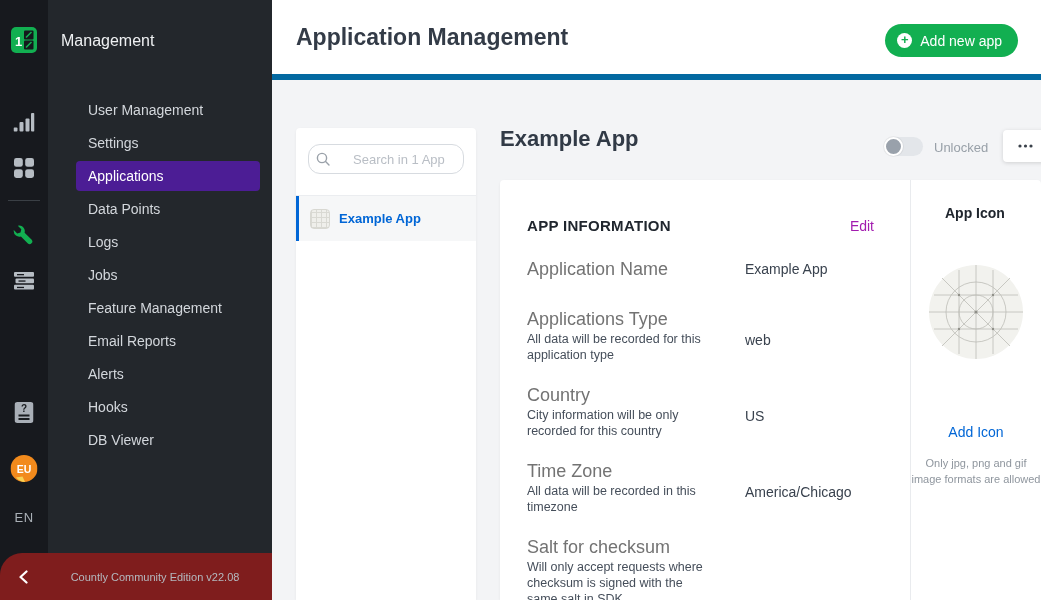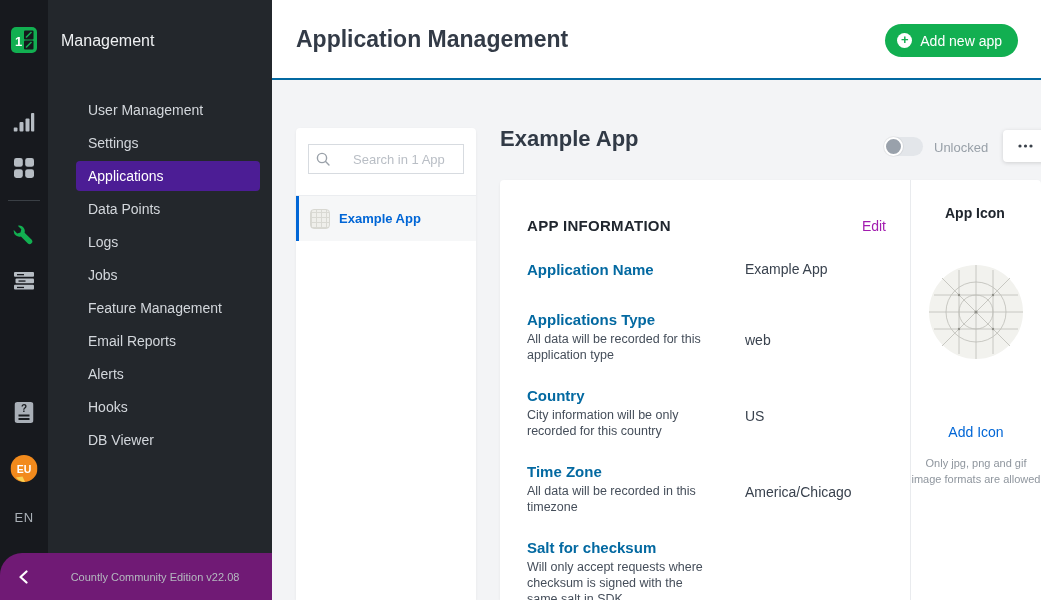--- a/index.html
+++ b/index.html
@@ -14,40 +14,40 @@
 
   
   .sidebar { position:absolute; left:48px; top:0; width:224px; height:600px; background:#23272c; z-index:1; }
   .sidebar-title { color:#eef0f2; font-size:16px; font-weight:500; margin:32px 0 0 13px; }
   .nav { position:absolute; top:92px; left:16px; right:0; }
   .nav-item { height:30px; margin:3px 12px; display:flex; align-items:center; padding-left:12px;
     border-radius:4px; font-size:14px; color:#d3d7dc; cursor:pointer; }
   .nav-item.active { background:#4c1d95; color:#ffffff; }
 
   
-  .left-footer { position:absolute; left:0; bottom:0; width:272px; height:47px; background:#701a75;
+  .left-footer { position:absolute; left:0; bottom:0; width:272px; height:47px; background:#7f1d1d;
     border-top-left-radius:22px; display:flex; align-items:center; z-index:3; }
   .collapse-btn { width:48px; display:flex; justify-content:center; cursor:pointer; }
   .version-text { flex:1; text-align:center; font-size:11px; color:#b4b9bf; padding-right:10px; }
 
   
   .topbar { position:absolute; left:272px; top:0; width:769px; height:80px; background:#ffffff;
-    border-bottom:2px solid #0369a1; display:flex; align-items:center; }
+    border-bottom:6px solid #0369a1; display:flex; align-items:center; }
   .page-title { font-size:23px; font-weight:700; color:#333b47; margin-left:24px; }
   .add-btn { position:absolute; right:23px; top:24px; height:33px; border:none; border-radius:17px;
     background:#12af51; color:#fff; font-size:14px; font-weight:500; padding:0 16px 0 12px;
     display:flex; align-items:center; gap:8px; cursor:pointer; font-family:inherit; }
   .plus-badge { width:15px; height:15px; border-radius:50%; background:#ffffff; color:#12af51;
     font-size:13px; font-weight:700; line-height:14px; text-align:center; display:inline-block; }
 
   
   .app-list { position:absolute; left:296px; top:128px; width:180px; bottom:0; background:#ffffff;
     border-radius:4px 4px 0 0; box-shadow:0 1px 3px rgba(0,0,0,.06); }
   .search-wrap { padding:16px 12px 21px 12px; border-bottom:1px solid #ebedf0; position:relative; }
-  .search-input { width:100%; height:30px; border:1px solid #d7dbe0; border-radius:0;
+  .search-input { width:100%; height:30px; border:1px solid #d7dbe0; border-radius:12px;
     padding:0 8px 0 44px; font-size:13px; color:#333b47; outline:none; font-family:inherit; }
   .search-input::placeholder { color:#b9bec5; }
   .search-icon { position:absolute; left:20px; top:24px; }
   .app-row { height:45px; display:flex; align-items:center; gap:9px; padding-left:11px;
     background:#f6f7f8; border-left:3px solid #0166d6; cursor:pointer; }
   .app-row-icon { width:20px; height:20px; border-radius:4px; border:1px solid #d8d8d2; background:#efefeb;
     background-image:repeating-linear-gradient(0deg,#d9d9d3 0 1px,transparent 1px 5px),
                      repeating-linear-gradient(90deg,#d9d9d3 0 1px,transparent 1px 5px); }
   .app-row-label { font-size:13px; font-weight:600; color:#0166d6; }
 
@@ -59,28 +59,28 @@
   .lock-knob { position:absolute; left:0; top:0; width:19px; height:19px; border-radius:50%;
     background:#99a1ab; border:2.5px solid #ffffff; box-shadow:0 0 0 1px rgba(0,0,0,.05); }
   .lock-label { position:absolute; left:434px; top:20px; font-size:13px; color:#98a0a8; }
   .more-btn { position:absolute; left:503px; top:10px; width:44px; height:32px; background:#fff;
     border:none; border-radius:4px; box-shadow:0 1px 4px rgba(0,0,0,.15); cursor:pointer;
     display:flex; align-items:center; justify-content:center; }
 
   
   .info-card { position:absolute; left:500px; top:180px; width:541px; bottom:0; background:#ffffff;
     border-radius:4px 4px 0 0; box-shadow:0 1px 3px rgba(0,0,0,.06); display:flex; }
-  .card-main { width:430px; border-right:1px solid #e9ebee; padding:26px 24px 0 27px; }
+  .card-main { width:430px; border-right:1px solid #e9ebee; padding:26px 36px 0 27px; }
   .card-head { display:flex; justify-content:space-between; align-items:baseline; margin-bottom:26px; }
   .section-title { font-size:15px; font-weight:700; color:#20262e; letter-spacing:.3px; }
   .edit-link { font-size:14px; color:#a21caf; cursor:pointer; text-decoration:none;margin-top:12px; }
   .field-row { display:flex; margin-bottom:23px; }
   .field-row.first { margin-bottom:31px; }
   .field-left { width:218px; flex-shrink:0; }
-  .field-label { font-size:15px; font-weight:700; color:#0369a1; line-height:19px; }
+  .field-label { font-size:18px; font-weight:400; color:#737373; line-height:19px; }
   .field-desc { font-size:12.5px; color:#454e5a; line-height:16px; margin-top:2px; width:182px; }
   .field-value { font-size:14px; color:#39424e; line-height:19px; }
   .has-desc .field-value { padding-top:21px; }
 
   
   .card-side { flex:1; padding-top:25px; display:flex; flex-direction:column; align-items:center; }
   .side-title { align-self:flex-start; margin-left:34px; font-size:14px; font-weight:700; color:#20262e; }
   .icon-placeholder { margin-top:43px; }
   .add-icon-link { margin-top:60px; font-size:14px; color:#0166d6; cursor:pointer; text-decoration:none; }
   .icon-note { margin-top:16px; width:130px; text-align:center; font-size:11px; line-height:15.5px; color:#8f969e; }

